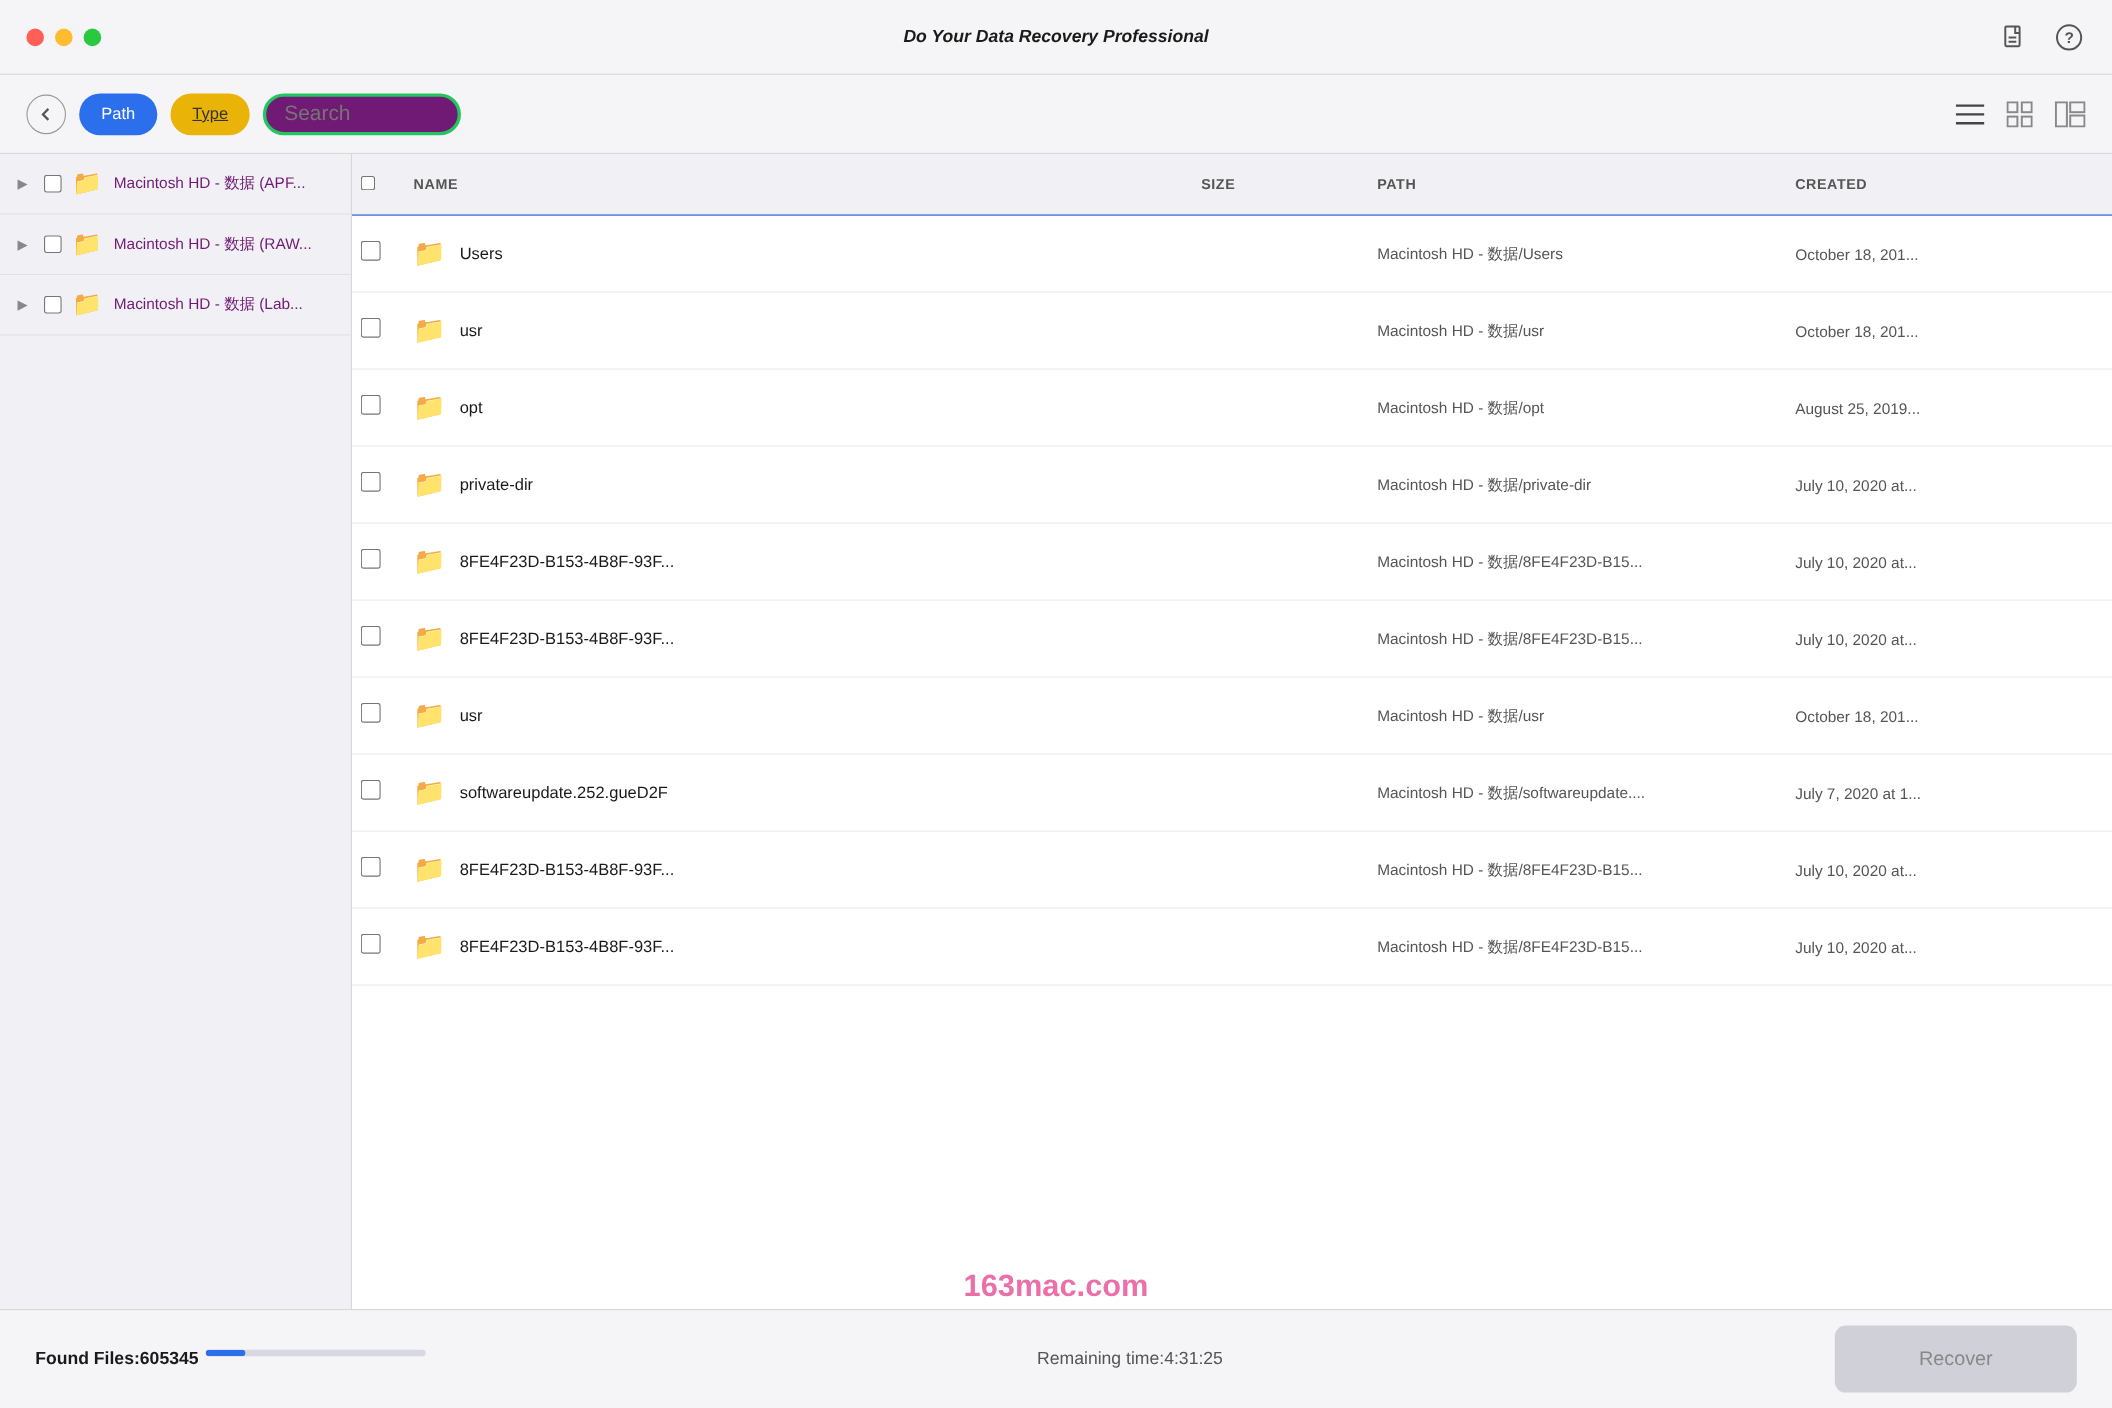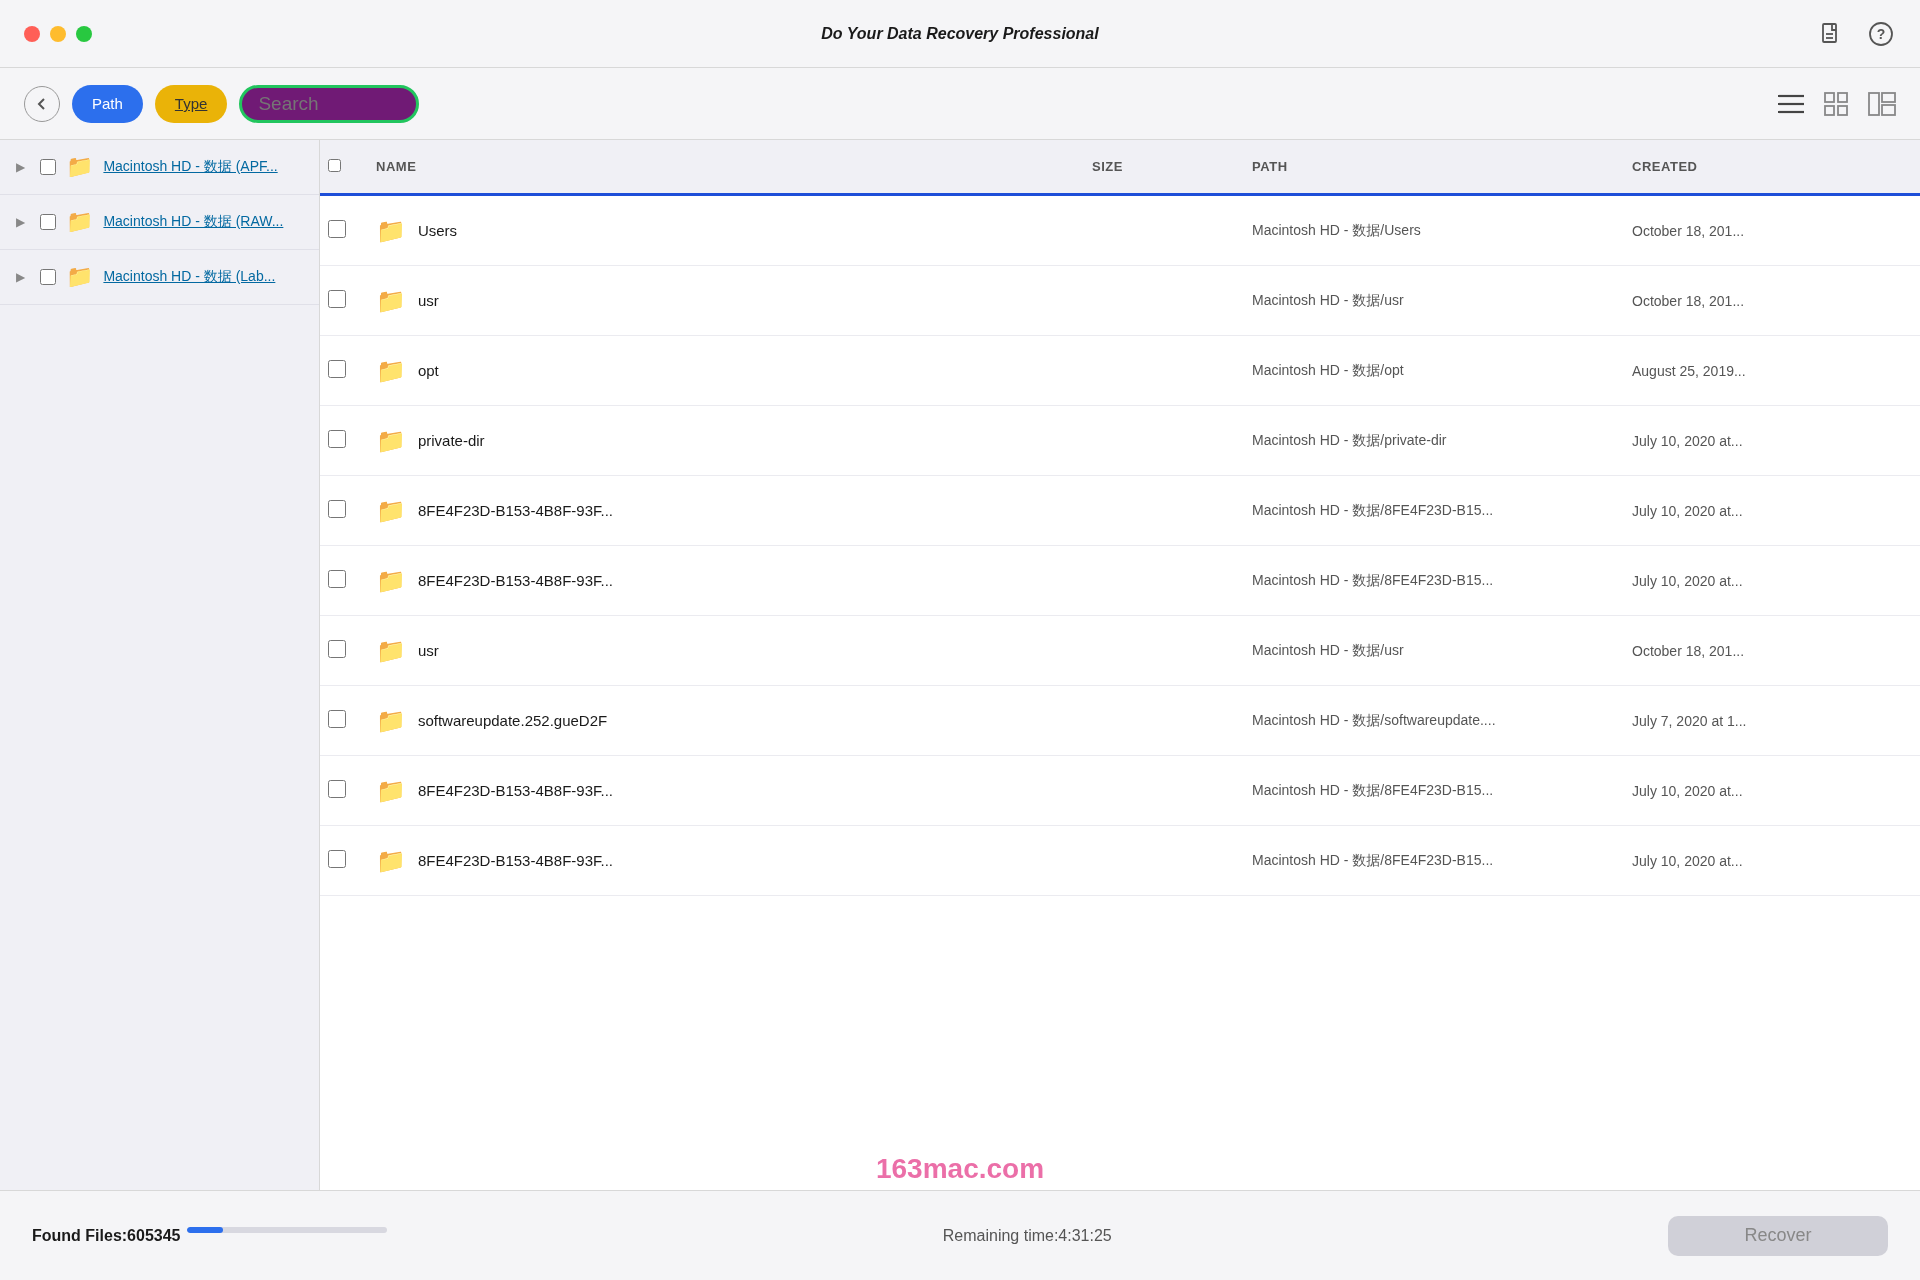--- a/index.html
+++ b/index.html
@@ -191,38 +191,37 @@
     .sidebar-checkbox {
       width: 16px;
       height: 16px;
       cursor: pointer;
     }
     .folder-icon-blue {
       font-size: 22px;
     }
     .sidebar-label {
       font-size: 14px;
-      color: #0369a1;
+      color: #701a75;
       flex: 1;
-      text-decoration: underline;
     }
 
     
     .file-list-area {
       flex: 1;
       display: flex;
       flex-direction: column;
       background: white;
       overflow: hidden;
     }
     .file-list-header {
       display: grid;
       grid-template-columns: 48px 1fr 160px 380px 280px;
       background: #f0f0f5;
-      border-bottom: 3px solid #1d4ed8;
+      border-bottom: 1px solid #1d4ed8;
       padding: 0 8px;
       height: 56px;
       align-items: center;
       flex-shrink: 0;
     }
     .file-list-header-cell {
       font-size: 13px;
       font-weight: 600;
       color: #555;
       text-transform: uppercase;
@@ -327,21 +326,21 @@
       left: 50%;
       transform: translateX(-50%);
       font-size: 28px;
       font-weight: 700;
       color: #e8569a;
       opacity: 0.85;
       pointer-events: none;
       z-index: 10;
     }
     .recover-btn {
-      height: 40px;
+      height: 61px;
       width: 220px;
       border-radius: 10px;
       background: #d0d0d8;
       color: #888;
       font-size: 18px;
       font-weight: 500;
       border: none;
       cursor: pointer;
       outline: none;
     }

